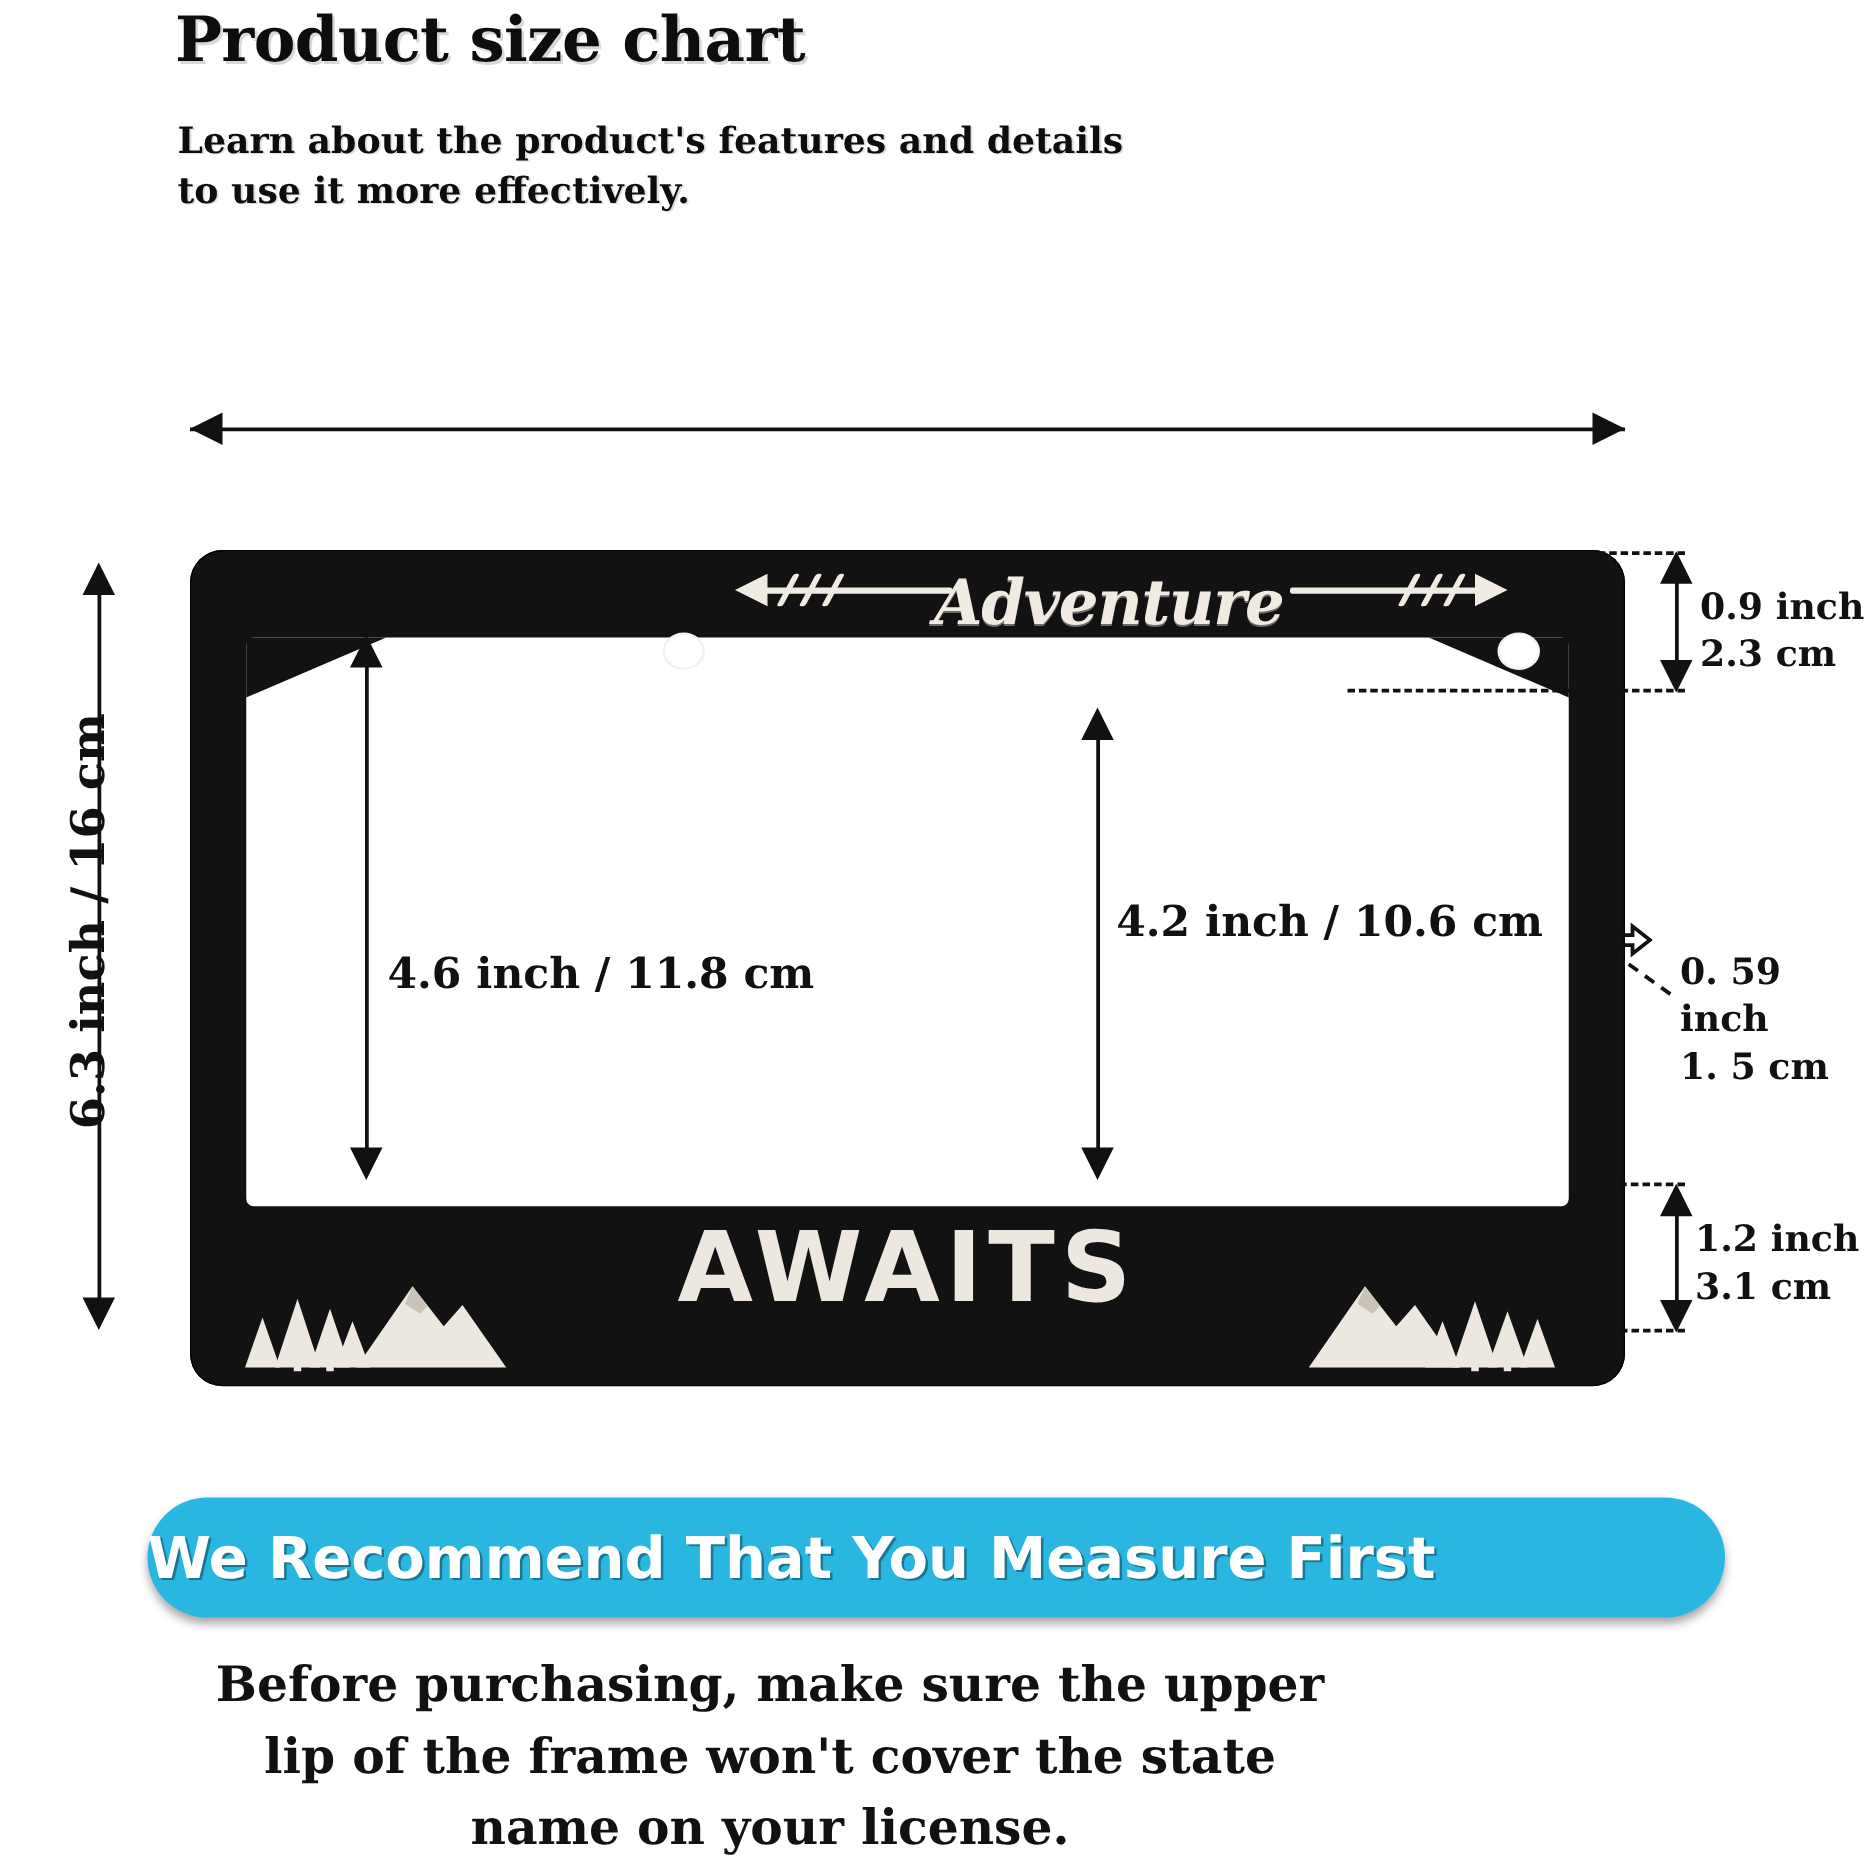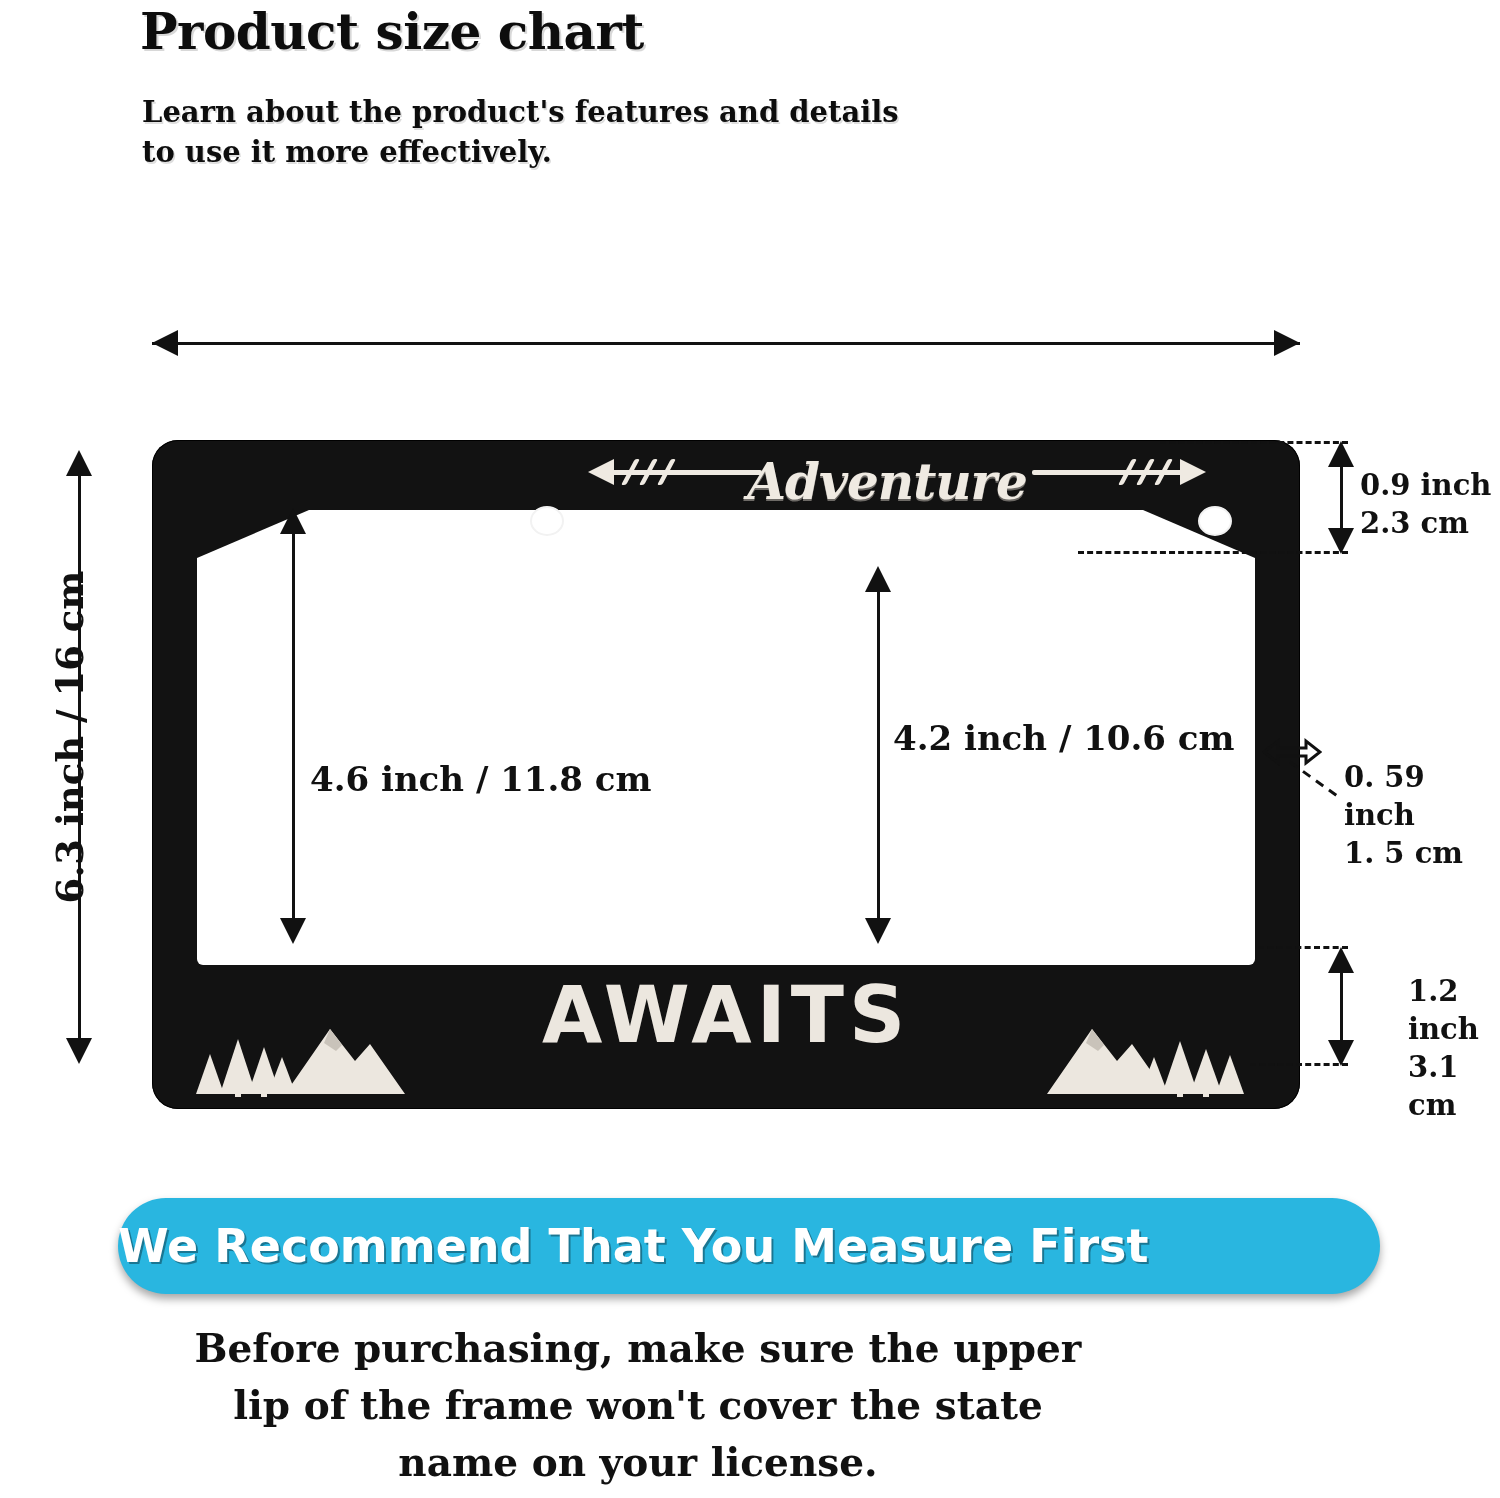--- a/index.html
+++ b/index.html
@@ -160,21 +160,20 @@
     font-weight:bold;font-size:46px;color:#ffffff;
     text-shadow:2px 2px 0 rgba(0,0,0,0.35);
     letter-spacing:0px;
   }
   .footnote{
     position:absolute;left:0;top:1320px;width:1232px;
     text-align:center;
     font-family:"DejaVu Serif", serif;
     font-weight:bold;font-size:39px;line-height:57px;color:#111;
     white-space:pre-line;
-    margin-left:22px;
   }
 </style>
 </head>
 <body>
 
 <div class="stage">
 
   <div class="title">Product size chart</div>
   <div class="subtitle">Learn about the product's features and details
 to use it more effectively.</div>
@@ -276,21 +275,21 @@
     <line x1="2" y1="2" x2="52" y2="38" stroke="#111" stroke-width="3" stroke-dasharray="9,7"></line>
   </svg>
   <div class="rdim-label" style="left:1344px;top:758px;">0. 59  inch
 1. 5  cm</div>
 
   <div class="dashed" style="left:1258px;top:946px;width:90px;"></div>
   <div class="dashed" style="left:1250px;top:1063px;width:98px;"></div>
   <div class="rdim-line" style="left:1340px;top:958px;height:94px;"></div>
   <div class="arrow arrow-u" style="left:1328px;top:947px;"></div>
   <div class="arrow arrow-d" style="left:1328px;top:1040px;"></div>
-  <div class="rdim-label" style="left:1408px;top:972px;">1.2 inch
+  <div class="rdim-label" style="left:1356px;top:972px;">1.2 inch
 3.1 cm</div>
 
   <div class="banner">
     <span class="banner-text">We Recommend That You Measure First</span>
   </div>
 
   <div class="footnote">Before purchasing, make sure the upper
 lip of the frame won't cover the state
 name on your license.</div>
 

